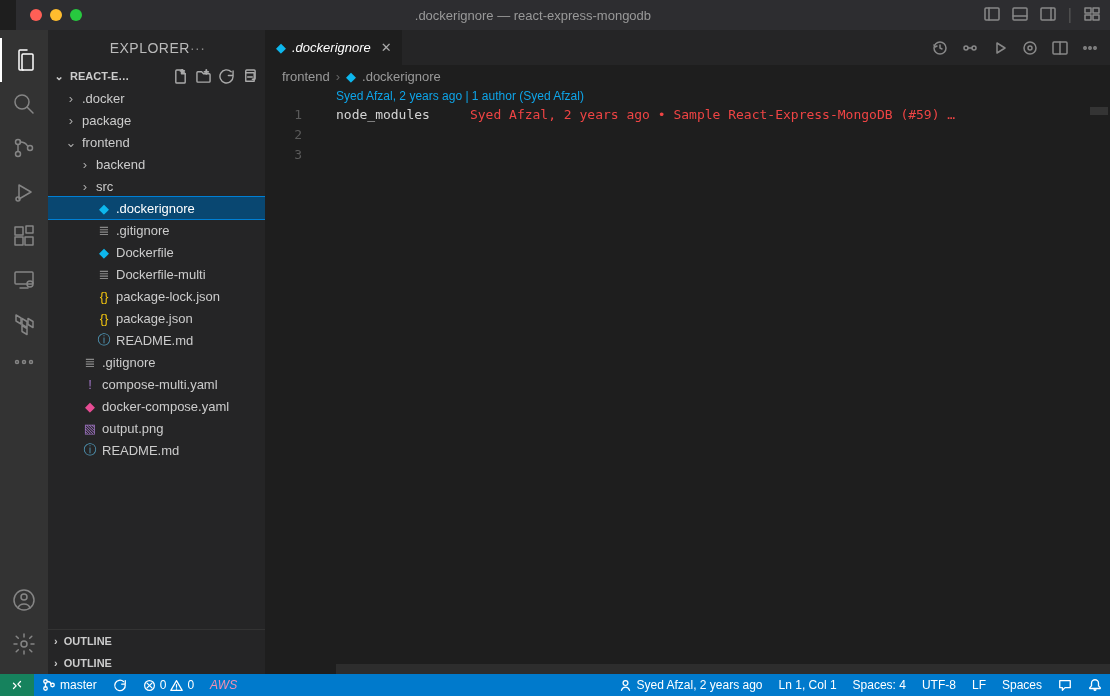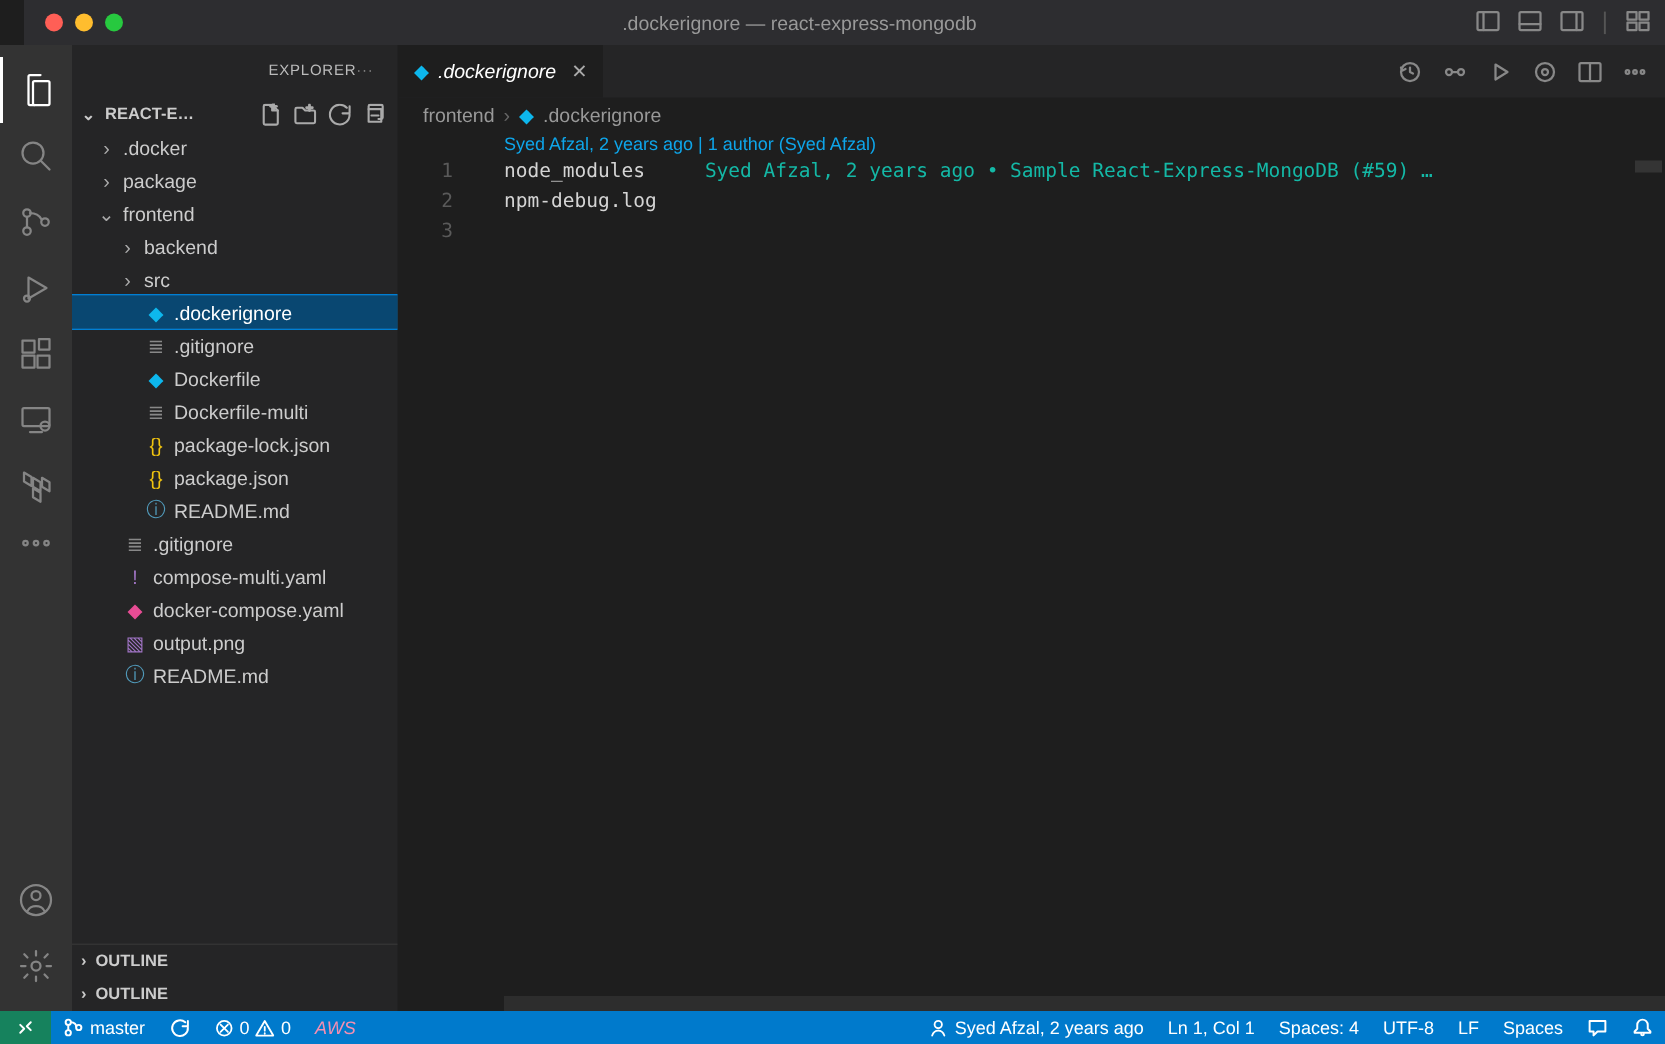--- a/index.html
+++ b/index.html
@@ -38,22 +38,22 @@
   .activity-icon.active { color: #fff; border-left: 2px solid #fff; }
   .activity-icon svg { width: 24px; height: 24px; }
   .activity-bottom { margin-top: auto; margin-bottom: 8px; }
   .sidebar {
     width: 218px; background: #252526;
     display: flex; flex-direction: column;
     border-right: 1px solid #1e1e1e;
     min-height:0;
   }
   .sidebar-header {
-    height: 35px; display:flex; align-items:center; justify-content:flex-end;
-    padding: 0 16px 0 18px; font-size: 10px; letter-spacing: 0.5px; color: #bbb;
+    height: 35px; display:flex; align-items:center; justify-content:center;
+    padding: 0 16px 0 18px; font-size: 14px; letter-spacing: 0.5px; color: #bbb;
   }
   .sidebar-header .dots { color:#888; }
   .section-header {
     height: 22px; display:flex; align-items:center; gap:4px;
     padding-left: 4px; font-size: 11px; font-weight: 700; color: #ccc;
   }
   .section-header .chev { width:14px; text-align:center; }
   .section-actions { margin-left:auto; display:flex; gap:8px; padding-right:8px; color:#aaa;}
   .section-actions svg { width:15px; height:15px; }
   .tree { flex:1; overflow:auto; font-size: 13px; }
@@ -95,21 +95,21 @@
     padding-left: 16px; font-size: 13px; color:#999;
   }
   .breadcrumb .sep { color:#666; }
   .codelens {
     padding-left: 70px; font-size: 12px; color:#0ea5e9; height:18px; display:flex; align-items:center;
   }
   .editor-body { flex:1; display:flex; position:relative;}
   .gutter { width: 54px; text-align:right; padding-right:18px; color:#5a5a5a; font-family: Menlo, Consolas, monospace; font-size:13px; line-height:20px; padding-top:0;}
   .code { flex:1; font-family: Menlo, Consolas, monospace; font-size:13px; line-height:20px; color:#d4d4d4; padding-left:16px; position:relative;}
   .code-line { white-space:pre; }
-  .blame { color:#14b8a6; margin-left: 40px;}
+  .blame { color:#ef4444; margin-left: 40px;}
   .minimap-indicator { position:absolute; right:2px; top:2px; width:18px; height:8px; background:#555; opacity:.4;}
   .hscroll { height:10px; background:#1e1e1e; display:flex; }
   .hscroll-thumb { margin-left:70px; height:10px; background:rgba(255,255,255,.07); flex:1;}
   .statusbar {
     height: 22px; background:#007acc; color:#fff;
     display:flex; align-items:center; font-size:12px;
   }
   .statusbar .remote { background:#16825d; height:100%; width:34px; display:flex; align-items:center; justify-content:center;}
   .sb-item { padding:0 8px; display:flex; align-items:center; gap:4px; height:100%; cursor:pointer;}
   .sb-right { margin-left:auto; display:flex;}
@@ -395,21 +395,20 @@
     </div>
     <div class="codelens">Syed Afzal, 2 years ago | 1 author (Syed Afzal)</div>
     <div class="editor-body">
       <div class="gutter">
         <div>1</div>
         <div>2</div>
         <div>3</div>
       </div>
       <div class="code">
         <div class="code-line"><span>node_modules</span><span class="blame">Syed Afzal, 2 years ago • Sample React-Express-MongoDB (#59) …</span></div>
-        <div class="code-line"><span>npm-debug.log</span></div>
         <div class="code-line"><span></span></div>
         <div class="minimap-indicator"></div>
       </div>
     </div>
     <div class="hscroll">
         <div class="hscroll-thumb"></div>
       </div>
   </div>
 </div>
 

